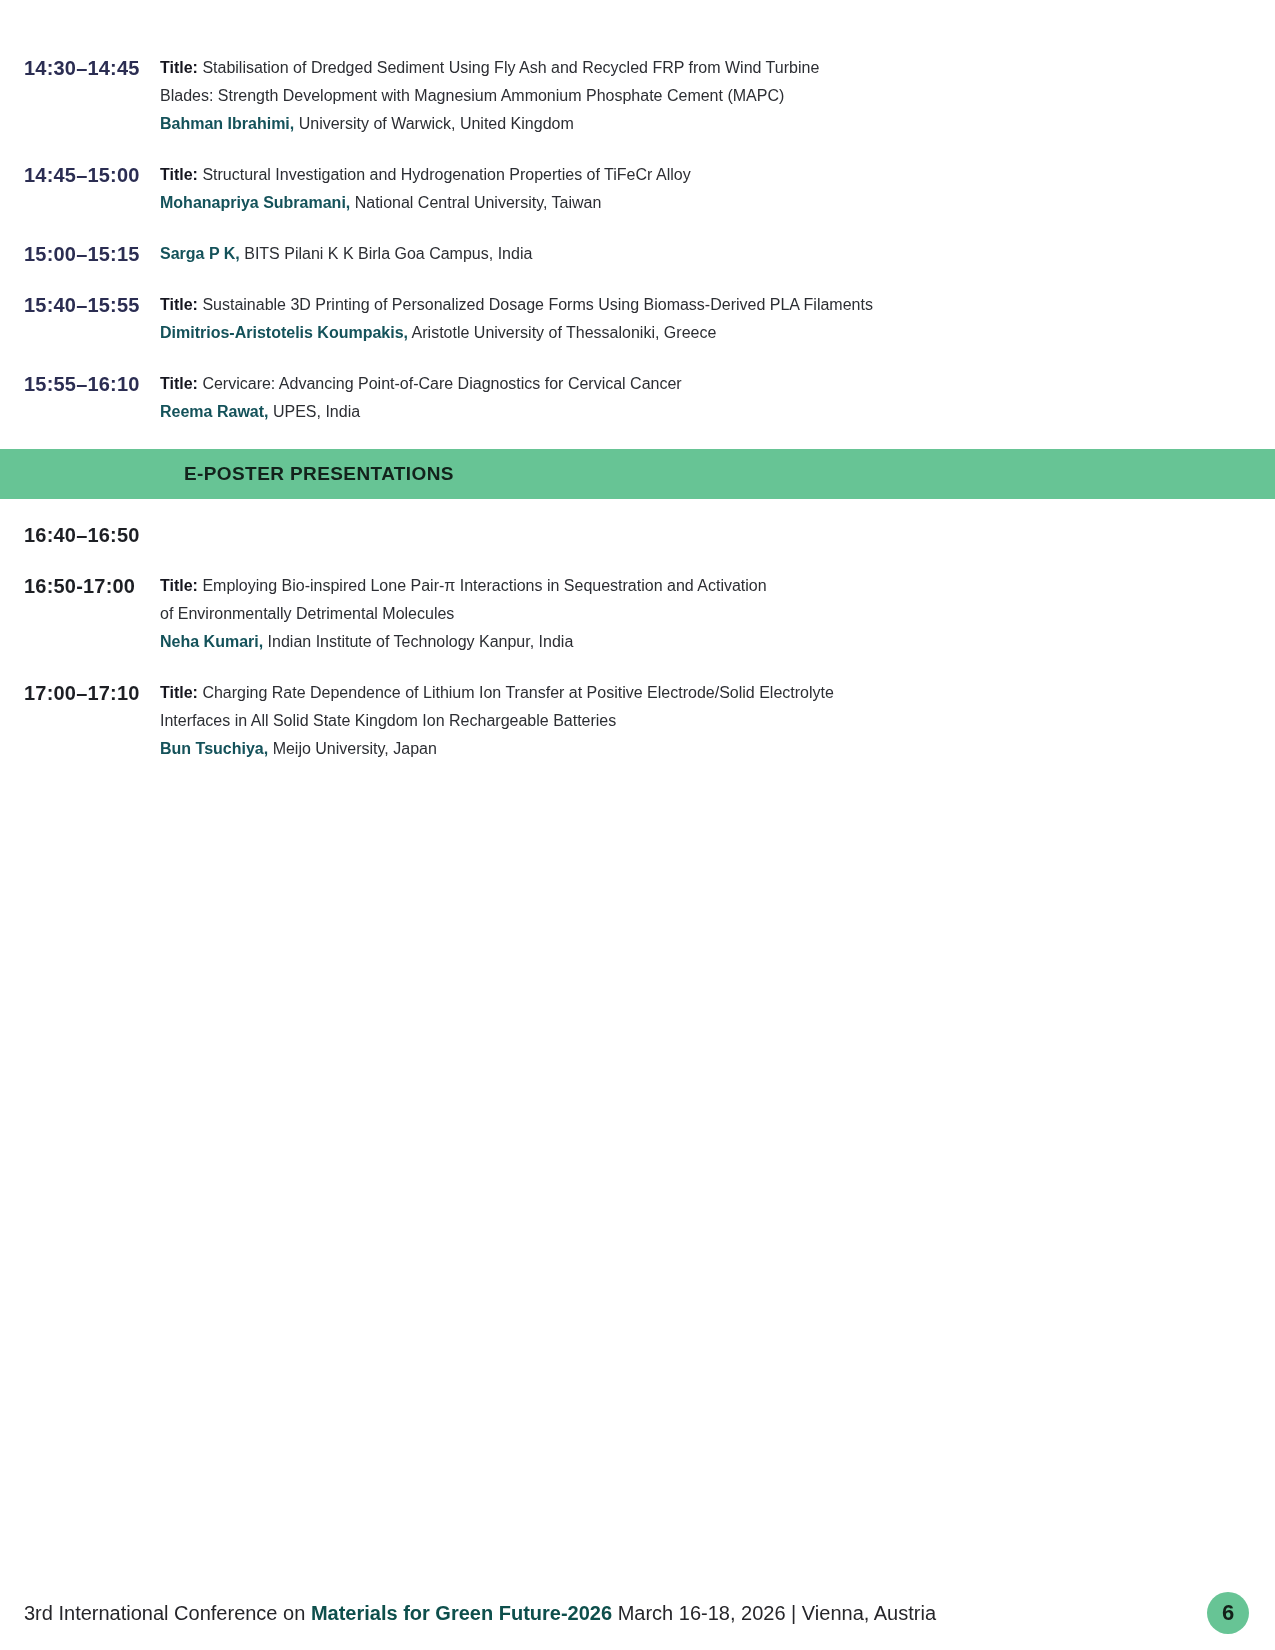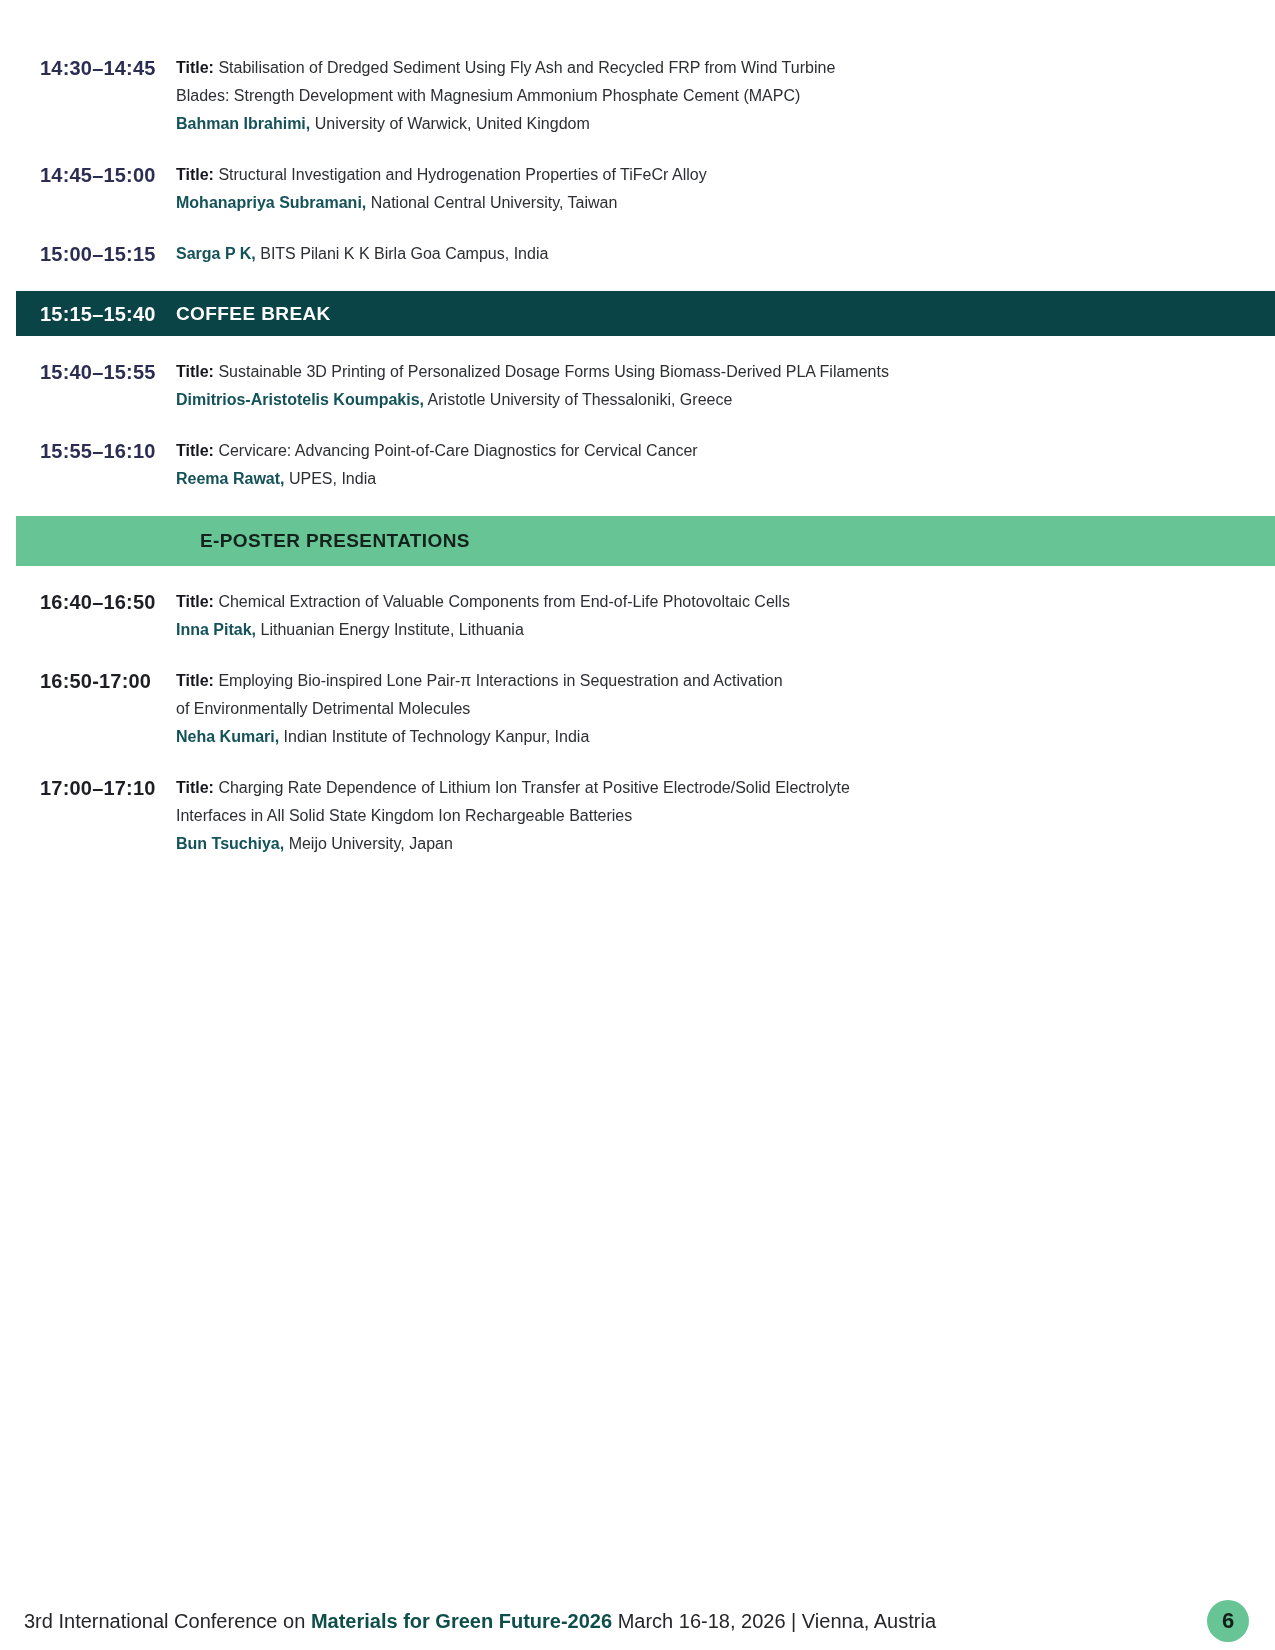--- a/index.html
+++ b/index.html
@@ -16,21 +16,21 @@
     --footer_brand:#0e4f4c;
     --circle_bg:#67c495;
     --circle_text:#132019;
   }
   *{margin:0;padding:0;box-sizing:border-box;}
   html,body{background:#ffffff;}
   body{
     width:1275px;height:1650px;position:relative;overflow:hidden;
     font-family:"Liberation Sans","DejaVu Sans",sans-serif;
   }
-  .schedule{padding-top:54px;padding-left:16px;}
+  .schedule{padding-top:54px;}
   .row{display:flex;align-items:flex-start;}
   .row.talk{margin-bottom:23px;}
   .time{
     flex:0 0 160px;padding-left:24px;
     font-weight:700;font-size:20px;line-height:28px;
     letter-spacing:0.2px;white-space:nowrap;
   }
   .time.navy{color:var(--time_navy);}
   .time.dark{color:var(--time_dark);}
   .content{
@@ -51,21 +51,21 @@
     color:var(--band_dark_text);font-weight:700;font-size:19px;letter-spacing:0.4px;
   }
   .band.section{
     background:var(--band_green_bg);height:50px;
     margin:19px 0 22px 0;padding-left:184px;
   }
   .band.section .band-label{
     color:var(--band_green_text);font-weight:700;font-size:19px;letter-spacing:0.4px;
   }
   .footer{
-    position:absolute;left:24px;right:26px;bottom:8px;height:42px;
+    position:absolute;left:24px;right:26px;bottom:16px;height:42px;
     display:flex;justify-content:space-between;align-items:center;
   }
   .footer-text{font-size:20px;color:var(--footer_text);white-space:nowrap;}
   .footer-brand{font-weight:700;color:var(--footer_brand);}
   .page-circle{
     width:42px;height:42px;border-radius:50%;background:var(--circle_bg);
     display:flex;align-items:center;justify-content:center;
     color:var(--circle_text);font-weight:700;font-size:22px;
   }
 </style>
@@ -105,24 +105,20 @@
   <div class="row talk">
     <div class="time navy">15:00–15:15</div>
     <div class="content">
       <div class="speaker-line">
         <span class="speaker">Sarga P K,</span>
         <span class="affiliation">BITS Pilani K K Birla Goa Campus, India</span>
       </div>
     </div>
   </div>
 
-  <div class="band break">
-    <div class="time">15:15–15:40</div>
-    <div class="band-label">COFFEE BREAK</div>
-  </div>
 
   <div class="row talk">
     <div class="time navy">15:40–15:55</div>
     <div class="content">
       <div class="title-line">
         <span class="title-label">Title:</span>
         <span class="title-text">Sustainable 3D Printing of Personalized Dosage Forms Using Biomass-Derived PLA Filaments</span>
       </div>
       <div class="speaker-line">
         <span class="speaker">Dimitrios-Aristotelis Koumpakis,</span>
@@ -144,30 +140,20 @@
       </div>
     </div>
   </div>
 
   <div class="band section">
     <div class="band-label">E-POSTER PRESENTATIONS</div>
   </div>
 
   <div class="row talk">
     <div class="time dark">16:40–16:50</div>
-    <div class="content">
-      <div class="title-line">
-        <span class="title-label">Title:</span>
-        <span class="title-text">Chemical Extraction of Valuable Components from End-of-Life Photovoltaic Cells</span>
-      </div>
-      <div class="speaker-line">
-        <span class="speaker">Inna Pitak,</span>
-        <span class="affiliation">Lithuanian Energy Institute, Lithuania</span>
-      </div>
-    </div>
   </div>
 
   <div class="row talk">
     <div class="time dark">16:50-17:00</div>
     <div class="content">
       <div class="title-line">
         <span class="title-label">Title:</span>
         <span class="title-text">Employing Bio-inspired Lone Pair-π Interactions in Sequestration and Activation
 of Environmentally Detrimental Molecules</span>
       </div>

